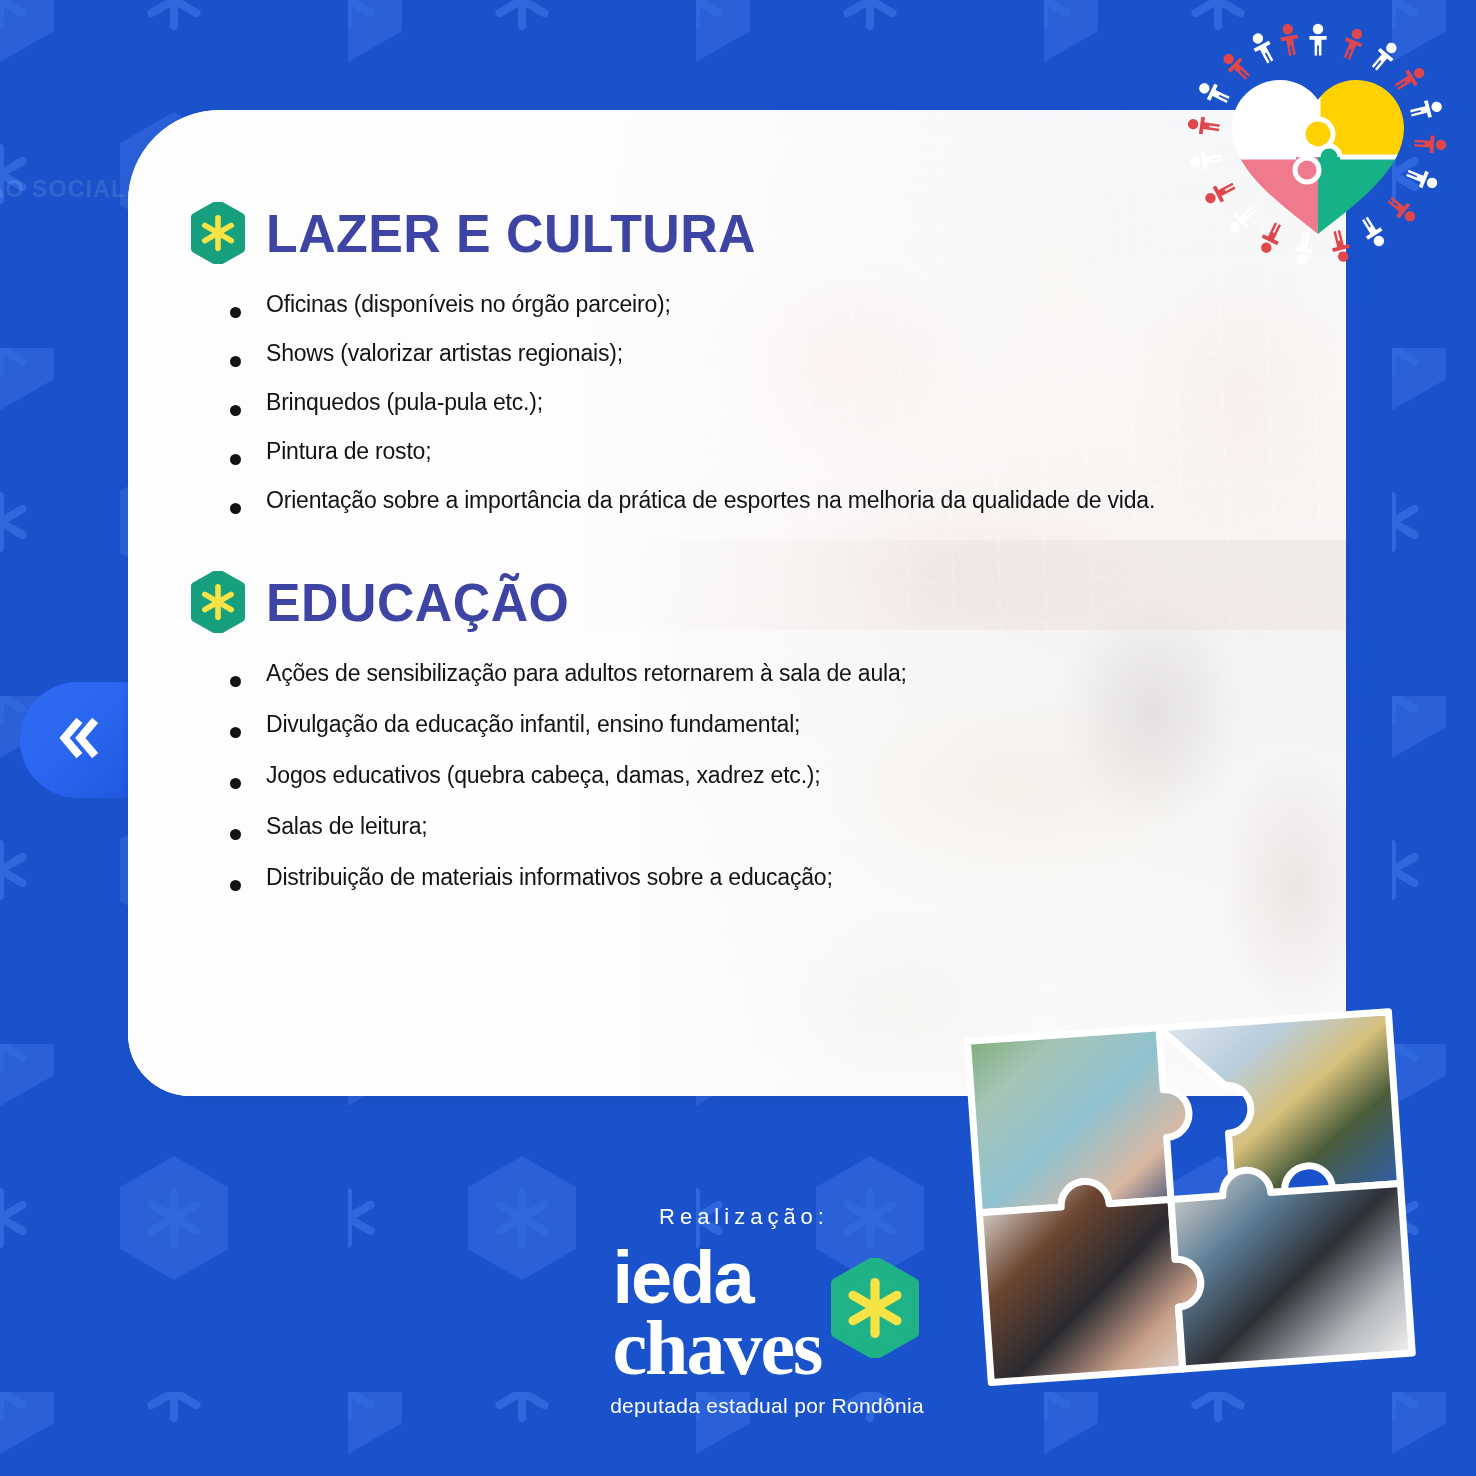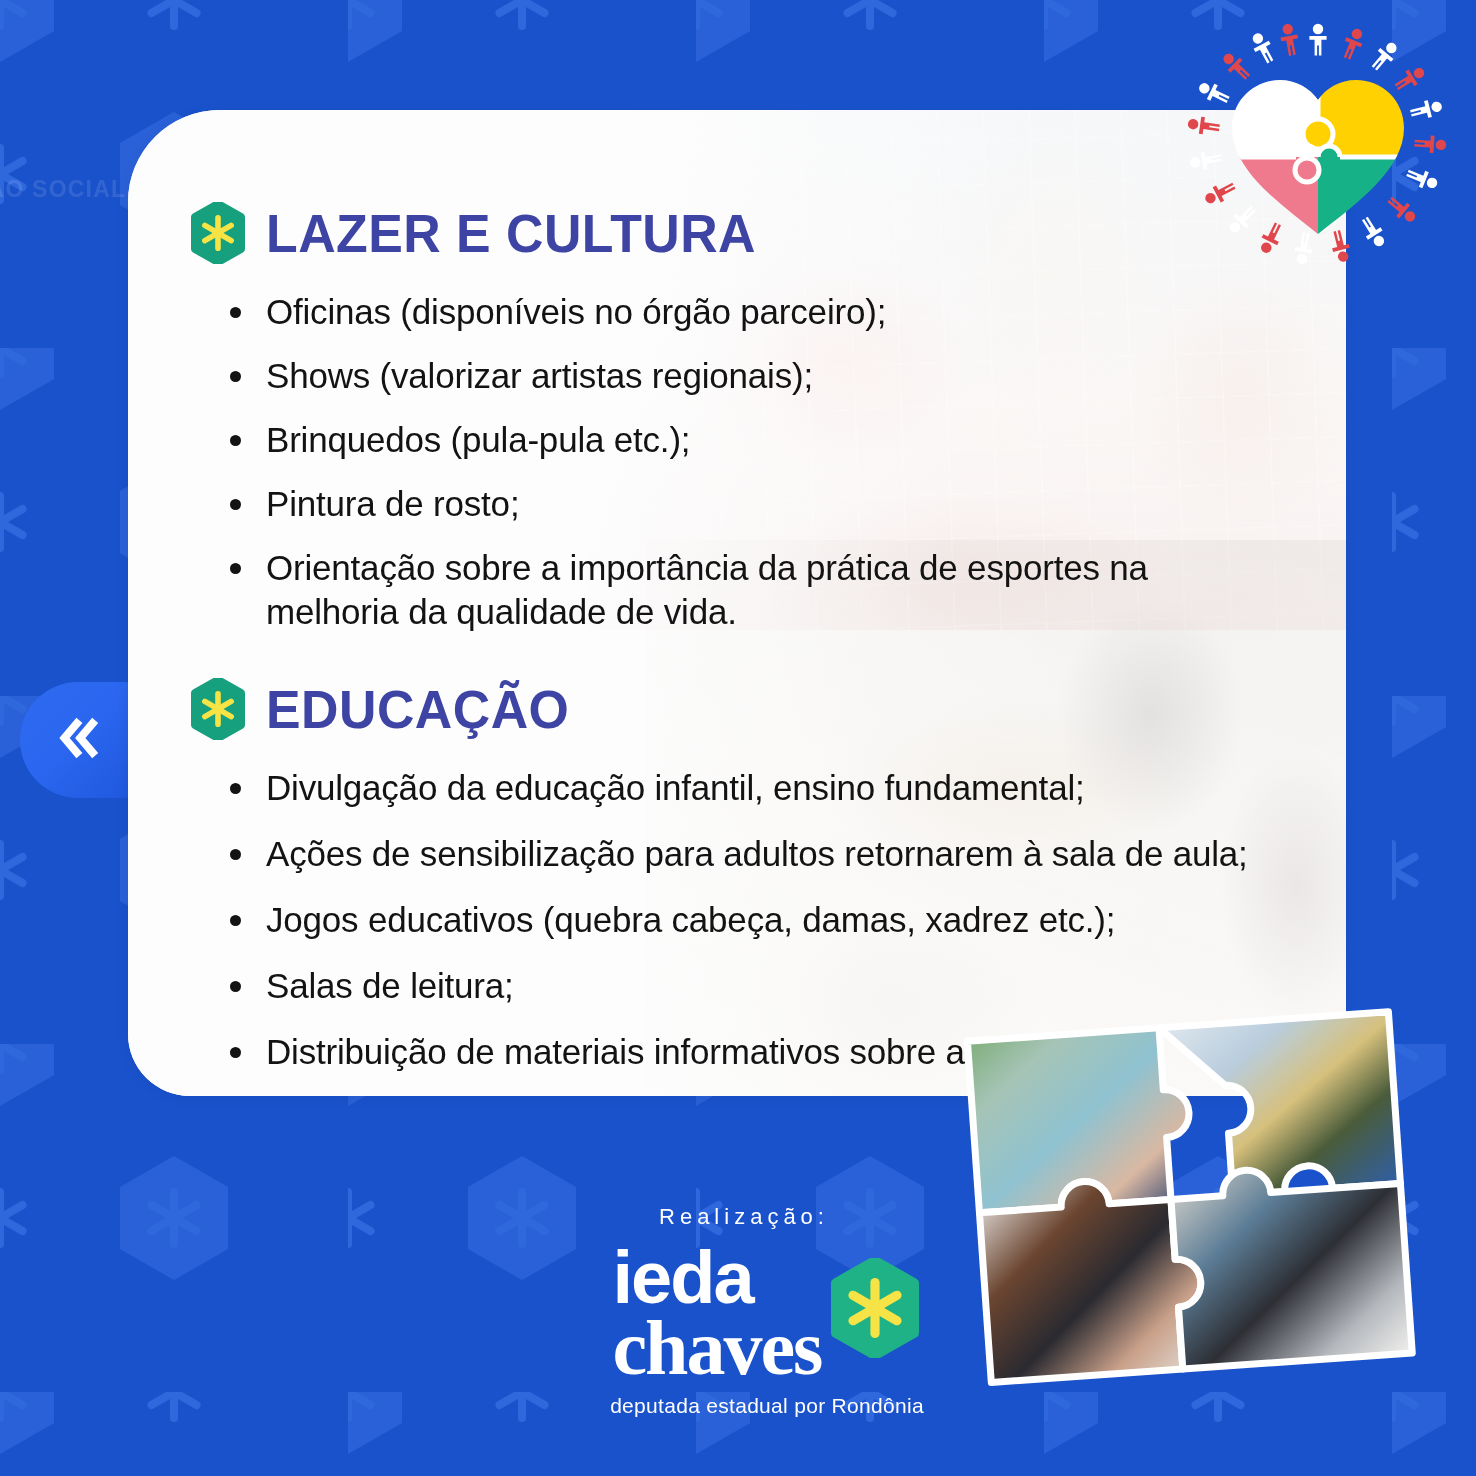--- a/index.html
+++ b/index.html
@@ -87,33 +87,33 @@
     color:#3e44a3; line-height:1;
     transform:scaleX(.96); transform-origin:left center;
   }
 
   
   .bullets{ list-style:none; margin:26px 0 0 34px; }
   .bullets li{
     position:relative;
     padding-left:42px;
     margin-bottom:20px;
-    font-size:35px;
+    font-size:23px;
     line-height:1.26;
     color:#131313;
     letter-spacing:-.2px;
     max-width:1040px;
   }
   .bullets li::before{
     content:"";
     position:absolute; left:6px; top:17px;
     width:11px; height:11px; border-radius:50%;
     background:#131313;
   }
-  #education-section{ margin-top:43px; }
+  #education-section{ margin-top:56px; }
   #education-list li{ margin-bottom:22px; }
 
   
   #prev-tab{
     position:absolute;
     left:20px; top:682px;
     width:115px; height:116px;
     background:linear-gradient(135deg,#2f6bf0 0%,#2a66ef 48%,#1f58dd 100%);
     border-radius:58px 10px 10px 58px;
     z-index:2;
@@ -360,22 +360,22 @@
             <g fill="#f6e345">
               <rect x="25.2" y="13" width="5.6" height="36" rx="2.8"></rect>
               <rect x="25.2" y="13" width="5.6" height="36" rx="2.8" transform="rotate(60 28 31)"></rect>
               <rect x="25.2" y="13" width="5.6" height="36" rx="2.8" transform="rotate(120 28 31)"></rect>
             </g>
           </svg>
         </span>
         <h2 class="section-title">EDUCAÇÃO</h2>
       </div>
       <ul class="bullets" id="education-list">
+        <li>Ações de sensibilização para adultos retornarem à sala de aula;</li>
         <li>Divulgação da educação infantil, ensino fundamental;</li>
-        <li>Ações de sensibilização para adultos retornarem à sala de aula;</li>
         <li>Jogos educativos (quebra cabeça, damas, xadrez etc.);</li>
         <li>Salas de leitura;</li>
         <li>Distribuição de materiais informativos sobre a educação;</li>
 
       </ul>
     </section>
 
   </div>
 </div>
 

